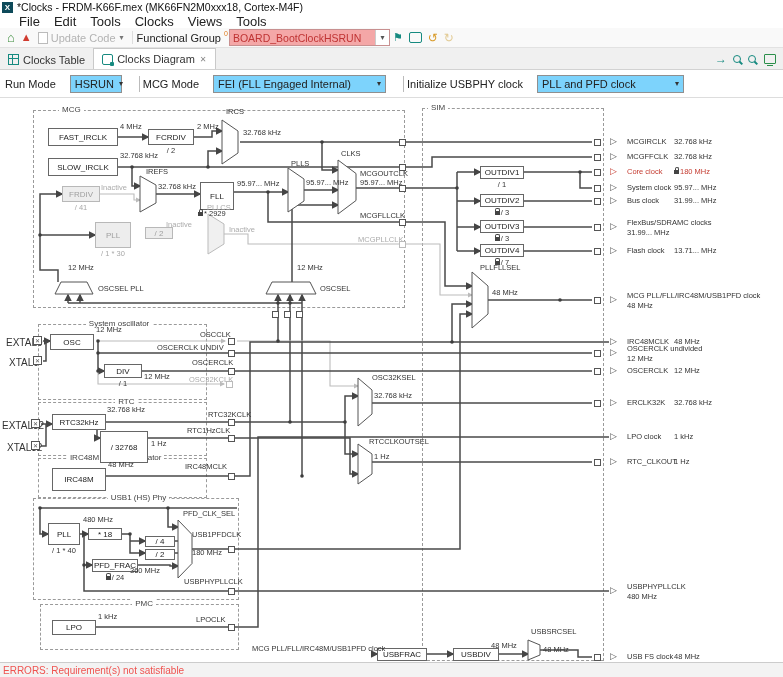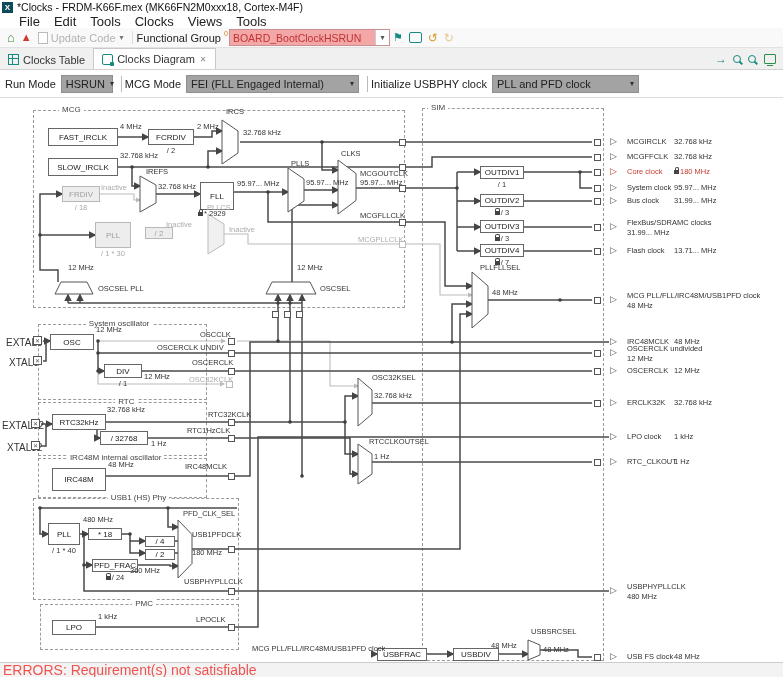--- a/index.html
+++ b/index.html
@@ -35,24 +35,24 @@
   .dgi{width:9px;height:9px;border:1px solid #168a80;border-radius:2px;position:relative;margin-right:4px;flex:none}
   .dgi::after{content:"";position:absolute;right:-2px;bottom:-2px;width:4px;height:4px;background:#168a80;border-radius:1px}
   .tabicons{position:absolute;right:3px;top:4px;display:flex;align-items:center}
   .fwd{color:#168a80;font-size:12px;margin:0 3px}
   .mag{position:relative;width:9px;height:9px;margin:0 3px}
   .mag i{display:block;width:6px;height:6px;border:1.4px solid #168a80;border-radius:50%}
   .mag::after{content:"";position:absolute;width:4px;height:1.6px;background:#168a80;transform:rotate(45deg);right:-1px;bottom:0}
   .mon{width:10px;height:8px;border:1.5px solid #2a8f4a;border-radius:1px;position:relative;margin:0 4px}
   .mon::after{content:"";position:absolute;left:2px;right:2px;bottom:-3px;height:1.5px;background:#2a8f4a}
   .ctrlbar{height:27px;border-bottom:1px solid #ddd;display:flex;align-items:center;font-size:11px;background:#fff;padding-left:5px}
-  .combo{display:inline-flex;align-items:center;justify-content:space-between;border:1px solid #8f8f8f;height:18px;font-size:11px;padding:0 4px;background:#a3a3a3;margin:0 5px;white-space:nowrap;box-sizing:border-box}
+  .combo{display:inline-flex;align-items:center;justify-content:space-between;border:1px solid #8f8f8f;height:18px;font-size:11px;padding:0 4px;background:#7dd3fc;margin:0 14px;white-space:nowrap;box-sizing:border-box}
   .combo .car{font-size:8px;color:#333;margin-left:5px}
   .csep{width:1px;height:16px;background:#bbb;margin:0 3px}
-  .statusbar{position:absolute;left:0;top:662px;width:783px;height:15px;background:#f3f3f3;border-top:1px solid #ccc;font-size:14px;color:#ef5350;display:flex;align-items:center;padding-left:3px;z-index:5;box-sizing:border-box}
+  .statusbar{position:absolute;left:0;top:662px;width:783px;height:15px;background:#f3f3f3;border-top:1px solid #ccc;font-size:10px;color:#ef5350;display:flex;align-items:center;padding-left:3px;z-index:5;box-sizing:border-box}
   
   #diagram-layer{position:absolute;left:0;top:0;width:783px;height:677px;z-index:1}
   .section{position:absolute;border:1px dashed #9a9a9a}
   .seclabel{position:absolute;font-size:8px;color:#444;background:#fff;padding:0 3px;white-space:nowrap}
   .dbox{position:absolute;background:#fff;border:1px solid #666;display:flex;align-items:center;justify-content:center;font-size:8px;color:#222;white-space:nowrap;box-sizing:border-box}
   .dbox.gray{background:#ededed;border-color:#b8b8b8;color:#a0a0a0}
   .boxsub{position:absolute;font-size:7.5px;color:#333;text-align:center;white-space:nowrap}
   .boxsub.gray{color:#a8a8a8}
   .dlabel{position:absolute;font-size:7.5px;color:#333;white-space:nowrap;line-height:1.1}
   .dlabel.gray{color:#ababab}
@@ -280,30 +280,30 @@
         <polygon points="178,520 192,534.5 192,563.5 178,578" fill="#fff" stroke="#555" stroke-width="1"></polygon>
         <polygon points="528,640 540,645 540,655 528,660" fill="#fff" stroke="#555" stroke-width="1"></polygon>
         <polygon points="61,282 87,282 93,294 55,294" fill="#fff" stroke="#555" stroke-width="1"></polygon>
         <polygon points="272,282 310,282 316,294 266,294" fill="#fff" stroke="#555" stroke-width="1"></polygon>
       </svg>
       <div class="dbox" style="left: 48px; top: 128px; width: 70px; height: 18px;">FAST_IRCLK</div>
       <div class="dbox" style="left: 48px; top: 158px; width: 70px; height: 18px;">SLOW_IRCLK</div>
       <div class="dbox" style="left: 148px; top: 129px; width: 46px; height: 16px;">FCRDIV</div>
       <div class="boxsub" style="left: 140px; top: 146px; width: 62px;"><span>/ 2</span></div>
       <div class="dbox gray" style="left: 62px; top: 186px; width: 38px; height: 16px;">FRDIV</div>
-      <div class="boxsub gray" style="left: 54px; top: 203px; width: 54px;"><span>/ 18</span></div>
+      <div class="boxsub gray" style="left: 54px; top: 203px; width: 54px;"><span>/ 41</span></div>
       <div class="dbox" style="left: 200px; top: 182px; width: 34px; height: 28px;">FLL</div>
       <div class="dbox gray" style="left: 95px; top: 222px; width: 36px; height: 26px;">PLL</div>
       <div class="boxsub gray" style="left: 87px; top: 249px; width: 52px;"><span>/ 1 * 30</span></div>
       <div class="dbox gray" style="left: 145px; top: 227px; width: 28px; height: 12px;">/ 2</div>
       <div class="dbox" style="left: 50px; top: 334px; width: 44px; height: 16px;">OSC</div>
       <div class="dbox" style="left: 104px; top: 364px; width: 38px; height: 14px;">DIV</div>
       <div class="boxsub" style="left: 96px; top: 379px; width: 54px;"><span>/ 1</span></div>
       <div class="dbox" style="left: 52px; top: 414px; width: 54px; height: 16px;">RTC32kHz</div>
-      <div class="dbox" style="left: 100px; top: 431px; width: 48px; height: 14px;">/ 32768</div>
+      <div class="dbox" style="left: 100px; top: 431px; width: 48px; height: 32px;">/ 32768</div>
       <div class="dbox" style="left: 52px; top: 468px; width: 54px; height: 23px;">IRC48M</div>
       <div class="dbox" style="left: 48px; top: 523px; width: 32px; height: 22px;">PLL</div>
       <div class="boxsub" style="left: 40px; top: 546px; width: 48px;"><span>/ 1 * 40</span></div>
       <div class="dbox" style="left: 88px; top: 528px; width: 34px; height: 12px;">* 18</div>
       <div class="dbox" style="left: 145px; top: 536px; width: 30px; height: 11px;">/ 4</div>
       <div class="dbox" style="left: 145px; top: 549px; width: 30px; height: 11px;">/ 2</div>
       <div class="dbox" style="left: 92px; top: 559px; width: 46px; height: 13px;">PFD_FRAC</div>
       <div class="boxsub" style="left: 84px; top: 573px; width: 62px;"><span class="lock"></span><span>/ 24</span></div>
       <div class="dbox" style="left: 52px; top: 620px; width: 44px; height: 15px;">LPO</div>
       <div class="dbox" style="left: 480px; top: 166px; width: 44px; height: 13px;">OUTDIV1</div>

